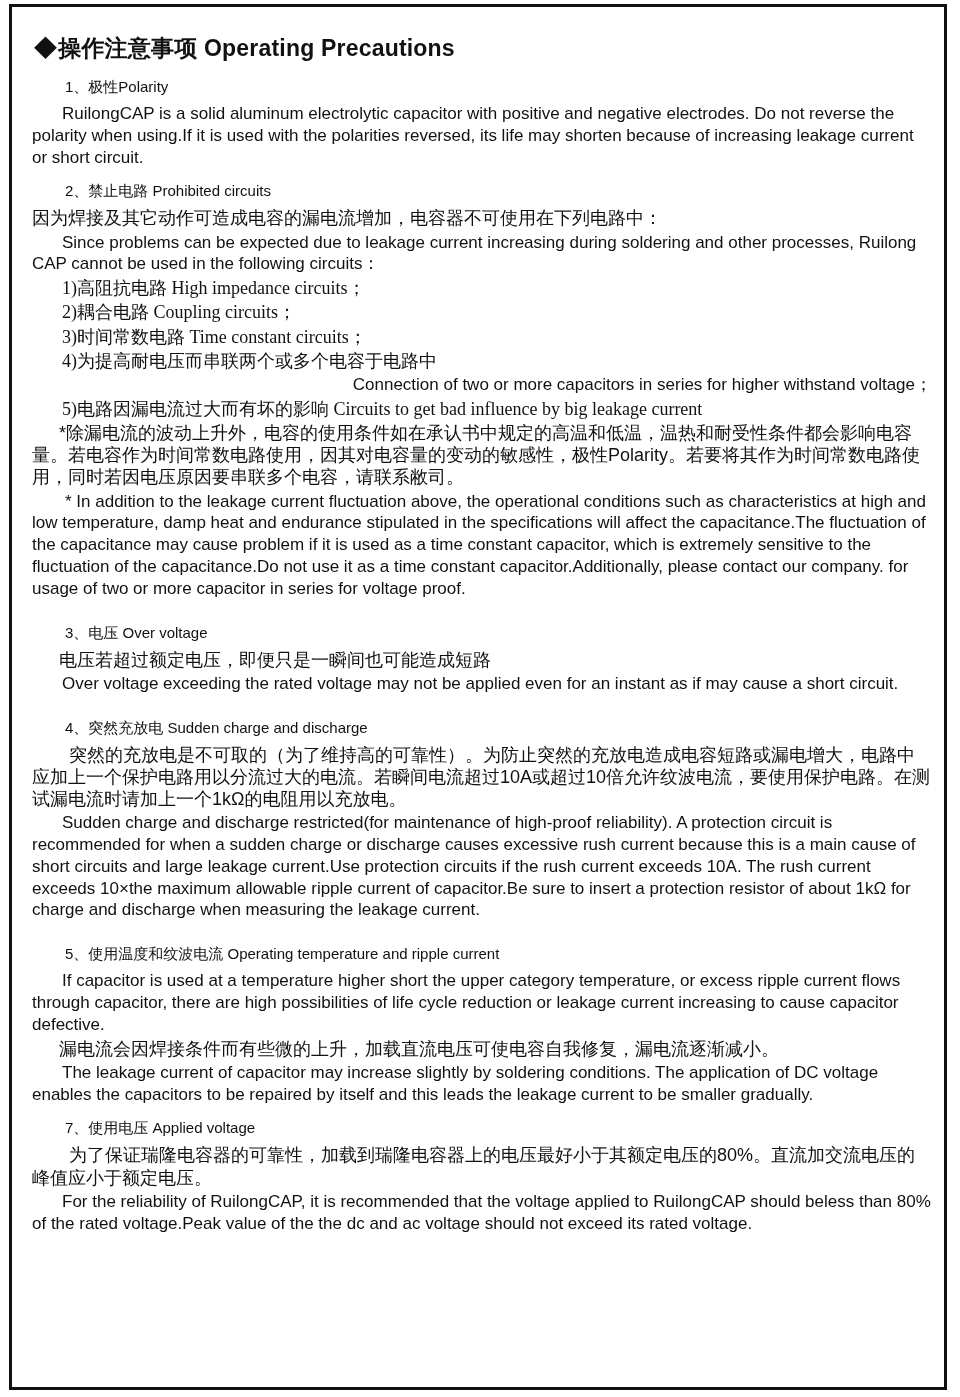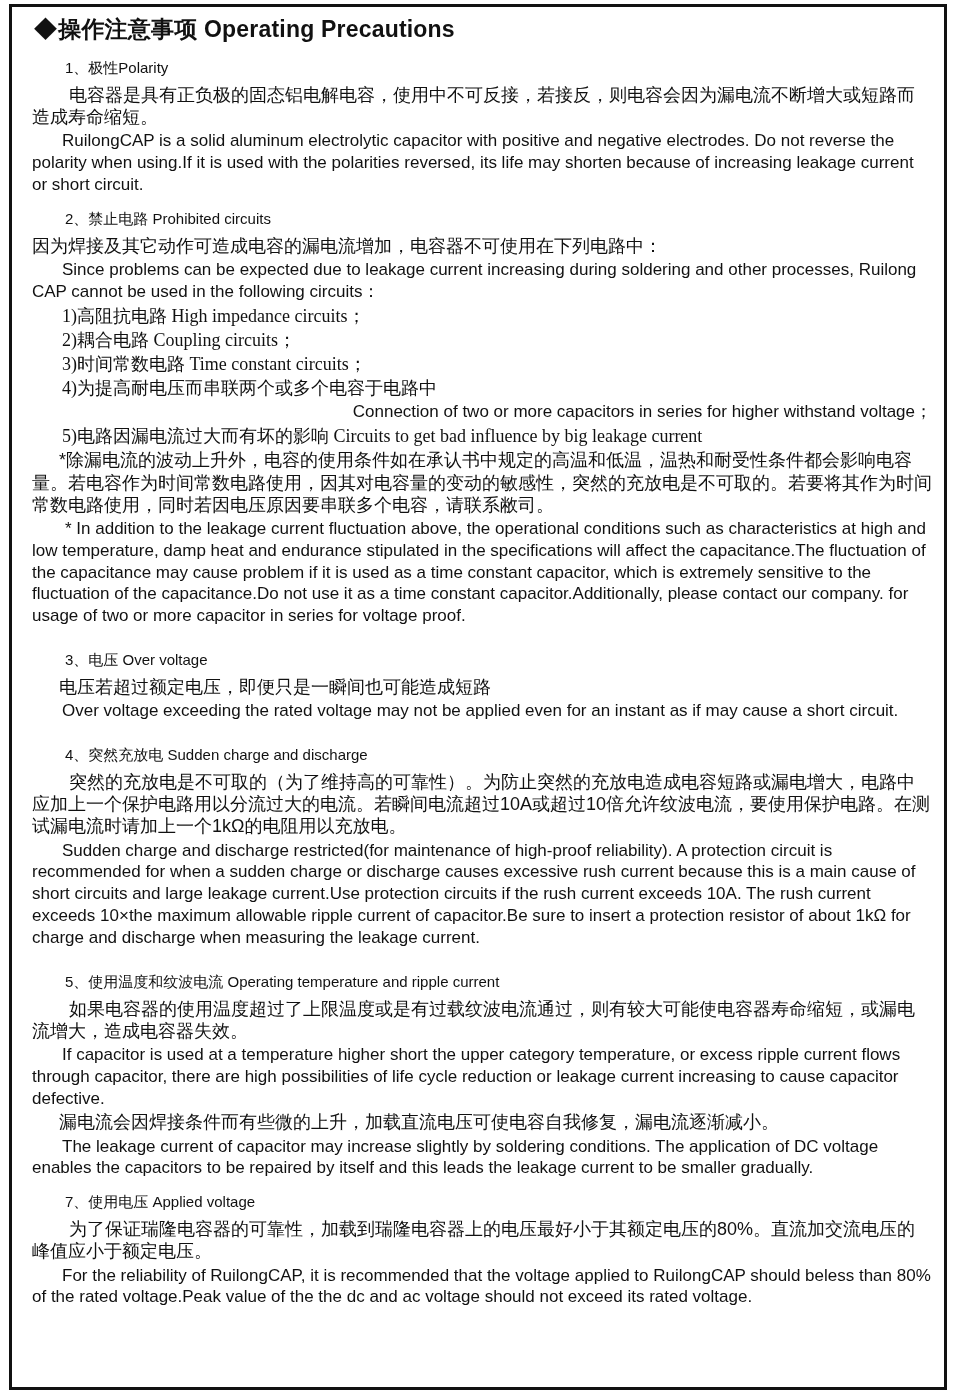--- a/index.html
+++ b/index.html
@@ -16,21 +16,21 @@
     -webkit-font-smoothing: antialiased;
   }
   .frame {
     position: absolute;
     left: 9px;
     top: 4px;
     width: 938px;
     height: 1386px;
     border: 3px solid #111111;
     box-sizing: border-box;
-    padding: 1px 12px 8px 20px;
+    padding: 20px 12px 8px 20px;
     overflow: hidden;
     background: #ffffff;
   }
   h1.doc-title {
     font-size: 23px;
     font-weight: 600;
     margin: 6px 0 14px 2px;
     letter-spacing: 0.2px;
   }
   h1.doc-title .diamond { margin-right: 1px; }
@@ -62,53 +62,51 @@
 <body>
 
 <div class="frame">
 
   <h1 class="doc-title">
     <span class="diamond">◆</span><span>操作注意事项 Operating Precautions</span>
   </h1>
 
   <section>
     <h2 class="sec-heading">1、极性Polarity</h2>
-    <p class="cn ind-cn">电容器是具有正负极的固态铝电解电容，使用中不可反接，若接反，则电容会因为漏电流不断增大或短路而造成寿命缩短。</p>
     <p class="ind-en">RuilongCAP is a solid aluminum electrolytic capacitor with positive and negative electrodes. Do not reverse the polarity when using.If it is used with the polarities reversed, its life may shorten because of increasing leakage current or short circuit.</p>
   </section>
 
   <section>
     <h2 class="sec-heading">2、禁止电路 Prohibited circuits</h2>
     <p class="cn">因为焊接及其它动作可造成电容的漏电流增加，电容器不可使用在下列电路中：</p>
     <p class="ind-en">Since problems can be expected due to leakage current increasing during soldering and other processes, Ruilong CAP cannot be used in the following circuits：</p>
     <p class="cn list-item">1)高阻抗电路 High impedance circuits；</p>
     <p class="cn list-item">2)耦合电路 Coupling circuits；</p>
     <p class="cn list-item">3)时间常数电路 Time constant circuits；</p>
     <p class="cn list-item">4)为提高耐电压而串联两个或多个电容于电路中</p>
     <p class="list-cont">Connection of two or more capacitors in series for higher withstand voltage；</p>
     <p class="cn list-item">5)电路因漏电流过大而有坏的影响 Circuits to get bad influence by big leakage current</p>
-    <p class="cn note-cn">*除漏电流的波动上升外，电容的使用条件如在承认书中规定的高温和低温，温热和耐受性条件都会影响电容量。若电容作为时间常数电路使用，因其对电容量的变动的敏感性，突然的充放电是不可取的。若要将其作为时间常数电路使用，同时若因电压原因要串联多个电容，请联系敝司。</p>
+    <p class="cn note-cn">*除漏电流的波动上升外，电容的使用条件如在承认书中规定的高温和低温，温热和耐受性条件都会影响电容量。若电容作为时间常数电路使用，因其对电容量的变动的敏感性，极性Polarity。若要将其作为时间常数电路使用，同时若因电压原因要串联多个电容，请联系敝司。</p>
     <p class="ind-en note-en">* In addition to the leakage current fluctuation above, the operational conditions such as characteristics at high and low temperature, damp heat and endurance stipulated in the specifications will affect the capacitance.The fluctuation of the capacitance may cause problem if it is used as a time constant capacitor, which is extremely sensitive to the fluctuation of the capacitance.Do not use it as a time constant capacitor.Additionally, please contact our company. for usage of two or more  capacitor  in series for voltage proof.</p>
   </section>
 
   <section class="loose">
     <h2 class="sec-heading">3、电压 Over voltage</h2>
     <p class="cn note-cn">电压若超过额定电压，即便只是一瞬间也可能造成短路</p>
     <p class="ind-en">Over voltage exceeding the rated voltage may not be applied even for an instant as if may cause a short circuit.</p>
   </section>
 
   <section class="loose">
     <h2 class="sec-heading">4、突然充放电 Sudden charge and discharge</h2>
     <p class="cn ind-cn">突然的充放电是不可取的（为了维持高的可靠性）。为防止突然的充放电造成电容短路或漏电增大，电路中应加上一个保护电路用以分流过大的电流。若瞬间电流超过10A或超过10倍允许纹波电流，要使用保护电路。在测试漏电流时请加上一个1kΩ的电阻用以充放电。</p>
     <p class="ind-en">Sudden charge and discharge restricted(for maintenance of high-proof reliability). A protection circuit is recommended for when a sudden charge or discharge causes excessive rush current because this is a main cause of short circuits and large leakage current.Use protection circuits if the rush current exceeds 10A. The rush current exceeds 10×the maximum allowable ripple current of capacitor.Be sure to insert a protection resistor of about 1kΩ for charge and discharge when measuring the leakage current.</p>
   </section>
 
   <section class="loose">
     <h2 class="sec-heading">5、使用温度和纹波电流 Operating temperature and ripple current</h2>
-    <p class="cn ind-cn">如果电容器的使用温度超过了上限温度或是有过载纹波电流通过，则有较大可能使电容器寿命缩短，或漏电流增大，造成电容器失效。</p>
     <p class="ind-en">If capacitor is used at a temperature higher short the upper category temperature, or excess ripple current flows through capacitor, there are high possibilities of life cycle reduction or leakage current increasing to cause capacitor defective.</p>
   </section>
 
   <section class="tight">
     <p class="cn note-cn">漏电流会因焊接条件而有些微的上升，加载直流电压可使电容自我修复，漏电流逐渐减小。</p>
     <p class="ind-en">The leakage current of capacitor may increase slightly by soldering conditions. The application of DC voltage enables the capacitors to be repaired by itself and this leads the leakage current to be smaller gradually.</p>
   </section>
 
   <section>
     <h2 class="sec-heading">7、使用电压 Applied voltage</h2>

